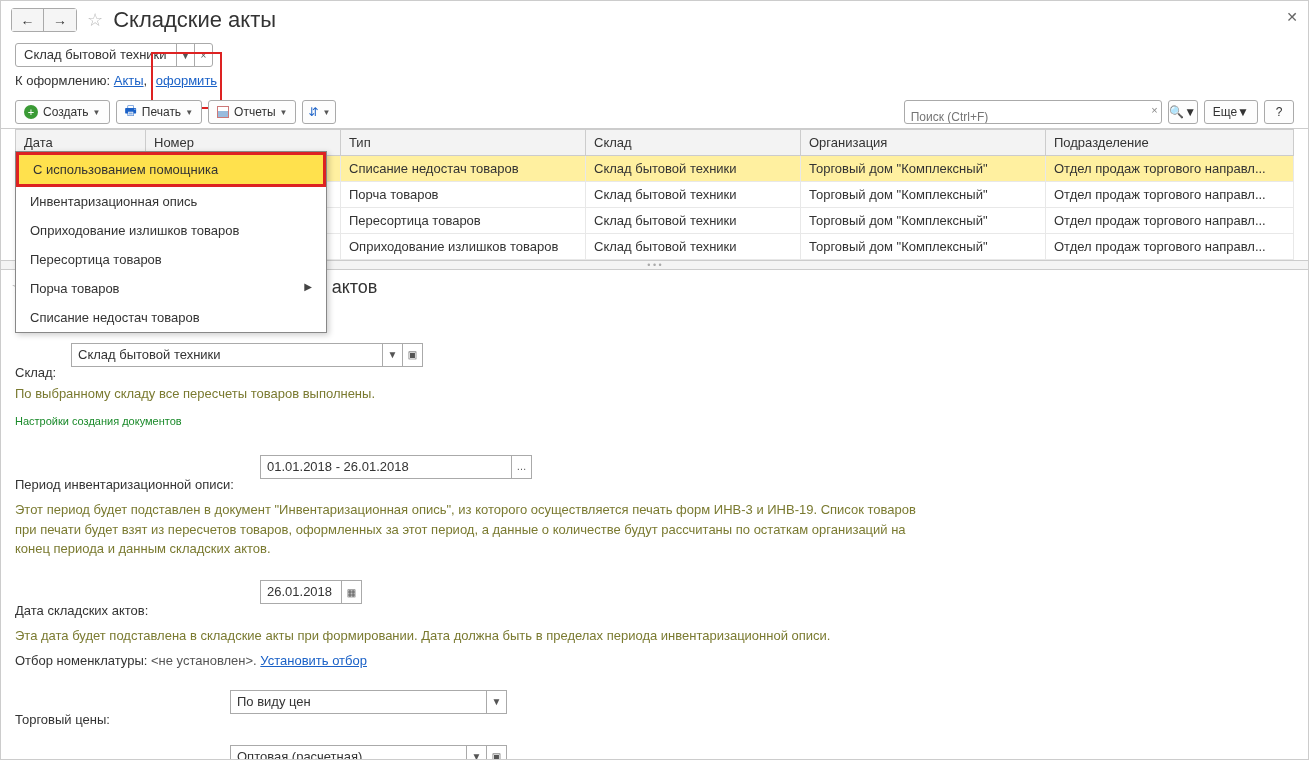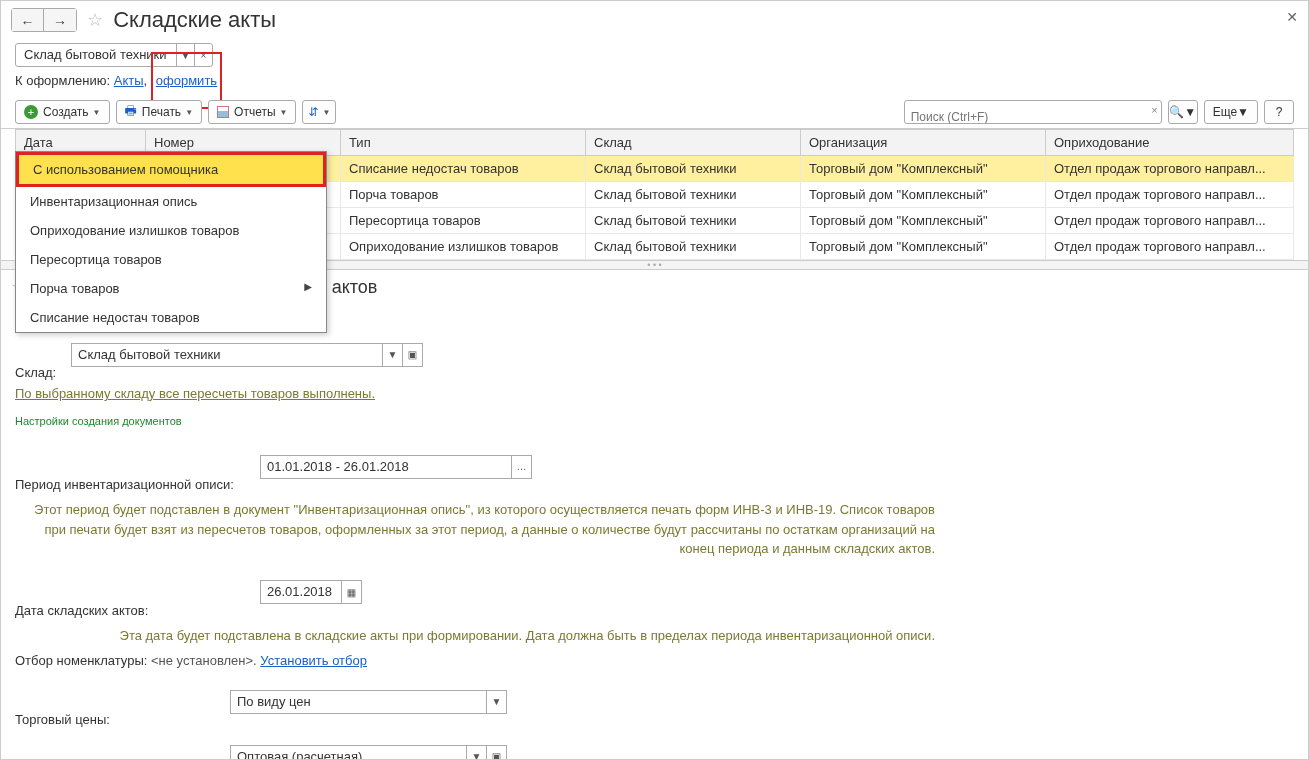--- a/index.html
+++ b/index.html
@@ -50,25 +50,25 @@
 
 .bottom{padding:6px 14px 20px 14px;}
 .b-title{display:flex;align-items:center;margin-bottom:8px;}
 h2.wiz{font-size:18px;font-weight:normal;}
 .sec-h{font-weight:bold;margin:6px 0 8px;}
 .form-row{display:flex;align-items:center;margin:4px 0;}
 .form-row label{width:56px;margin-top:36px;}
 .fld{display:inline-flex;height:24px;border:1px solid #aaa;background:#fff;}
 .fld-txt{padding:3px 6px;min-width:310px;}
 .fld-btn{width:20px;border-left:1px solid #aaa;display:flex;align-items:center;justify-content:center;cursor:pointer;font-size:10px;color:#555;}
-.status-olive{color:#7a7a30;margin:6px 0 10px;text-decoration:underline;}
+.status-olive{color:#7a7a30;margin:6px 0 10px;}
 .green-h{color:#1a8a2a;font-size:11px;margin:14px 0;}
 .form-row.long label{width:245px;}
 .form-row.med label{width:215px;}
-.desc{color:#7a7a30;margin:8px 0;line-height:1.5;max-width:920px;text-align:right;}
+.desc{color:#7a7a30;margin:8px 0;line-height:1.5;max-width:920px;}
 .nofilter{color:#555;}
 </style>
 </head>
 <body>
 
 <div class="root">
   <div class="top-nav">
     <div class="nav-btns">
       <div class="nav-btn">←</div>
       <div class="nav-btn">→</div>
@@ -137,21 +137,21 @@
         <col style="width:245px">
         <col>
       </colgroup>
     <thead>
         <tr>
       <th>Дата</th>
       <th>Номер</th>
       <th>Тип</th>
       <th>Склад</th>
       <th>Организация</th>
-      <th>Оприходование</th>
+      <th>Подразделение</th>
     </tr>
       </thead>
     <tbody>
       <tr class="row-sel">
         <td></td>
           <td></td>
         <td>Списание недостач товаров</td>
         <td>Склад бытовой техники</td>
         <td>Торговый дом "Комплексный"</td>
         <td>Отдел продаж торгового направл...</td>

